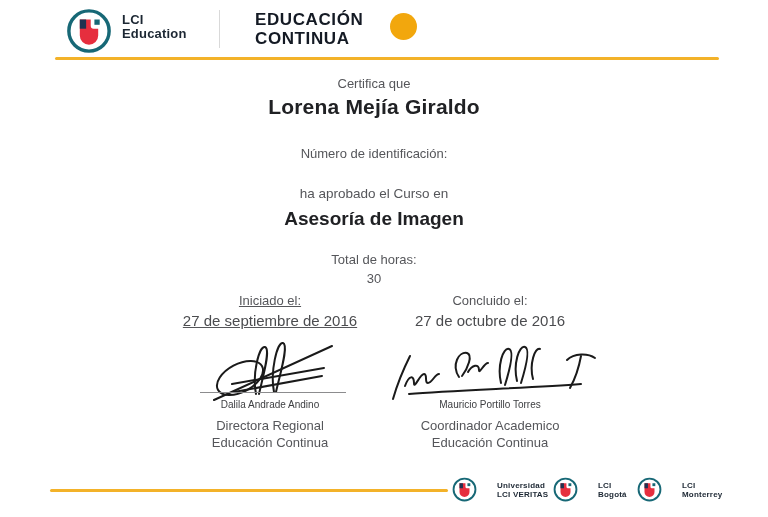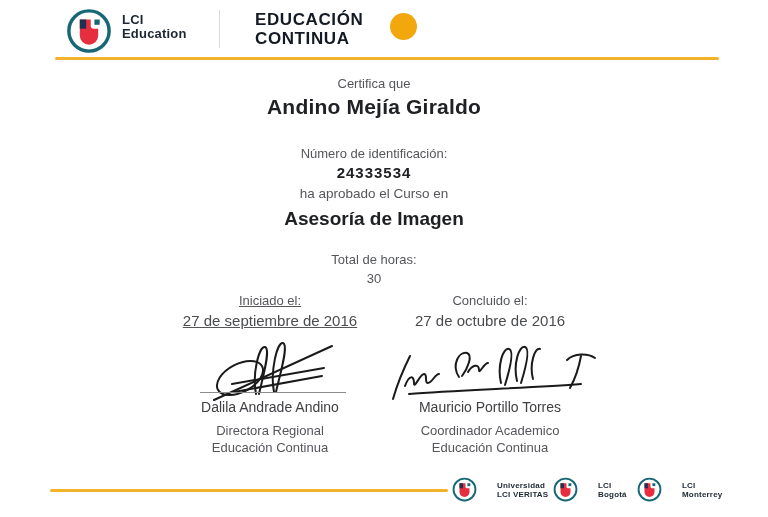--- a/index.html
+++ b/index.html
@@ -25,21 +25,21 @@
   .t-course{font-size:19px;font-weight:bold;color:#202124;}
   .t-date{font-size:15px;color:#4B4C4F;}
   .full{left:0;width:748px;}
 
   .date-block-left{left:150px;width:240px;}
   .date-block-right{left:380px;width:220px;}
 
   
   .sig{stroke:#1a1a1a;stroke-width:2;fill:none;stroke-linecap:round;stroke-linejoin:round;}
   .sig-line-left{left:200px;top:392px;width:146px;height:1px;background:#8C8C8E;}
-  .sig-name{font-size:14px;color:#3F4043;}
+  .sig-name{font-size:10px;color:#3F4043;}
   .sig-role{font-size:13px;color:#55565A;line-height:17px;}
 
   
   .campus{top:477px;display:flex;align-items:center;gap:20px;}
   .campus-label{font-size:8px;font-weight:bold;color:#1C2733;line-height:9px;letter-spacing:.2px;}
 </style>
 </head>
 <body>
 
 <div class="page">
@@ -56,24 +56,23 @@
   </div>
   <div class="abs header-divider"></div>
   <div class="abs brand-wordmark">
     <div>EDUCACIÓN</div>
     <div>CONTINUA</div>
   </div>
   <div class="abs accent-dot"></div>
   <div class="abs rule rule-top"></div>
 
   <div class="abs full center t-small" style="top:76px;">Certifica que</div>
-  <div class="abs full center t-name" style="top:95px;">Andino Mejía Giraldo</div>
+  <div class="abs full center t-name" style="top:95px;">Lorena Mejía Giraldo</div>
 
   <div class="abs full center t-small" style="top:146px;">Número de identificación:</div>
-  <div class="abs full center t-id" style="top:164px;">24333534</div>
   <div class="abs full center t-small" style="top:186px;font-size:13.5px;">ha aprobado el Curso en</div>
   <div class="abs full center t-course" style="top:208px;">Asesoría de Imagen</div>
 
   <div class="abs full center t-small" style="top:252px;">Total de horas:</div>
   <div class="abs full center t-small" style="top:271px;">30</div>
 
   <div class="abs center date-block-left" style="top:293px;text-decoration:underline;">
     <div class="t-small">Iniciado el:</div>
     <div class="t-date" style="margin-top:4px;">27 de septiembre de 2016</div>
   </div>

